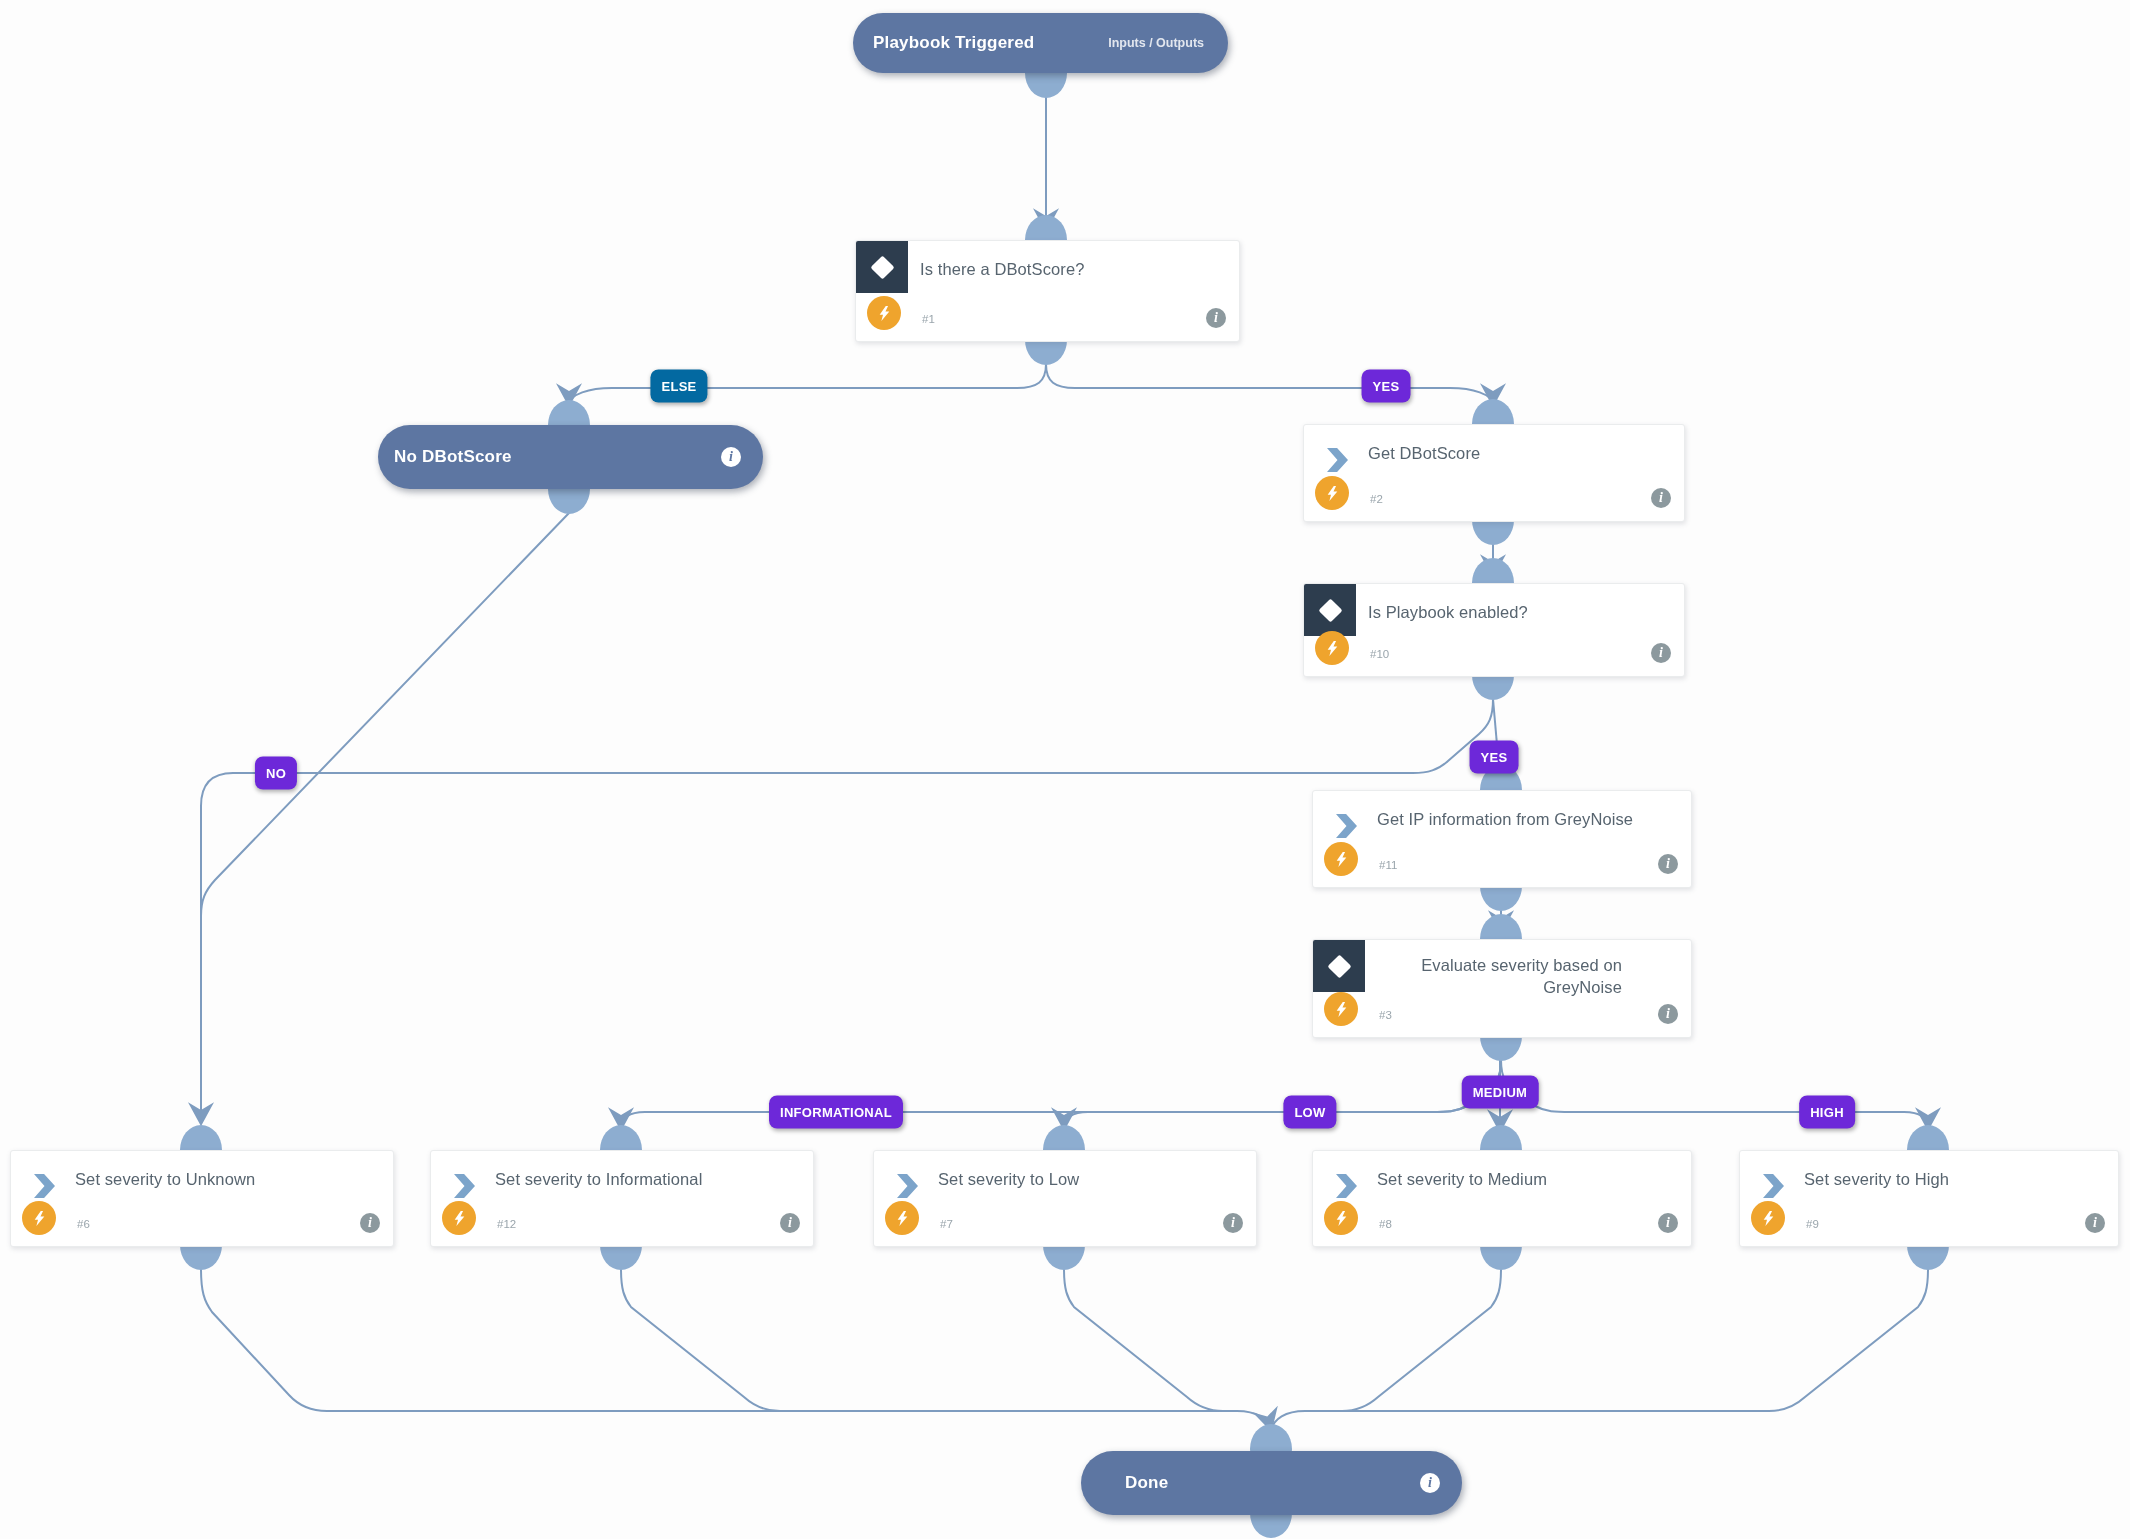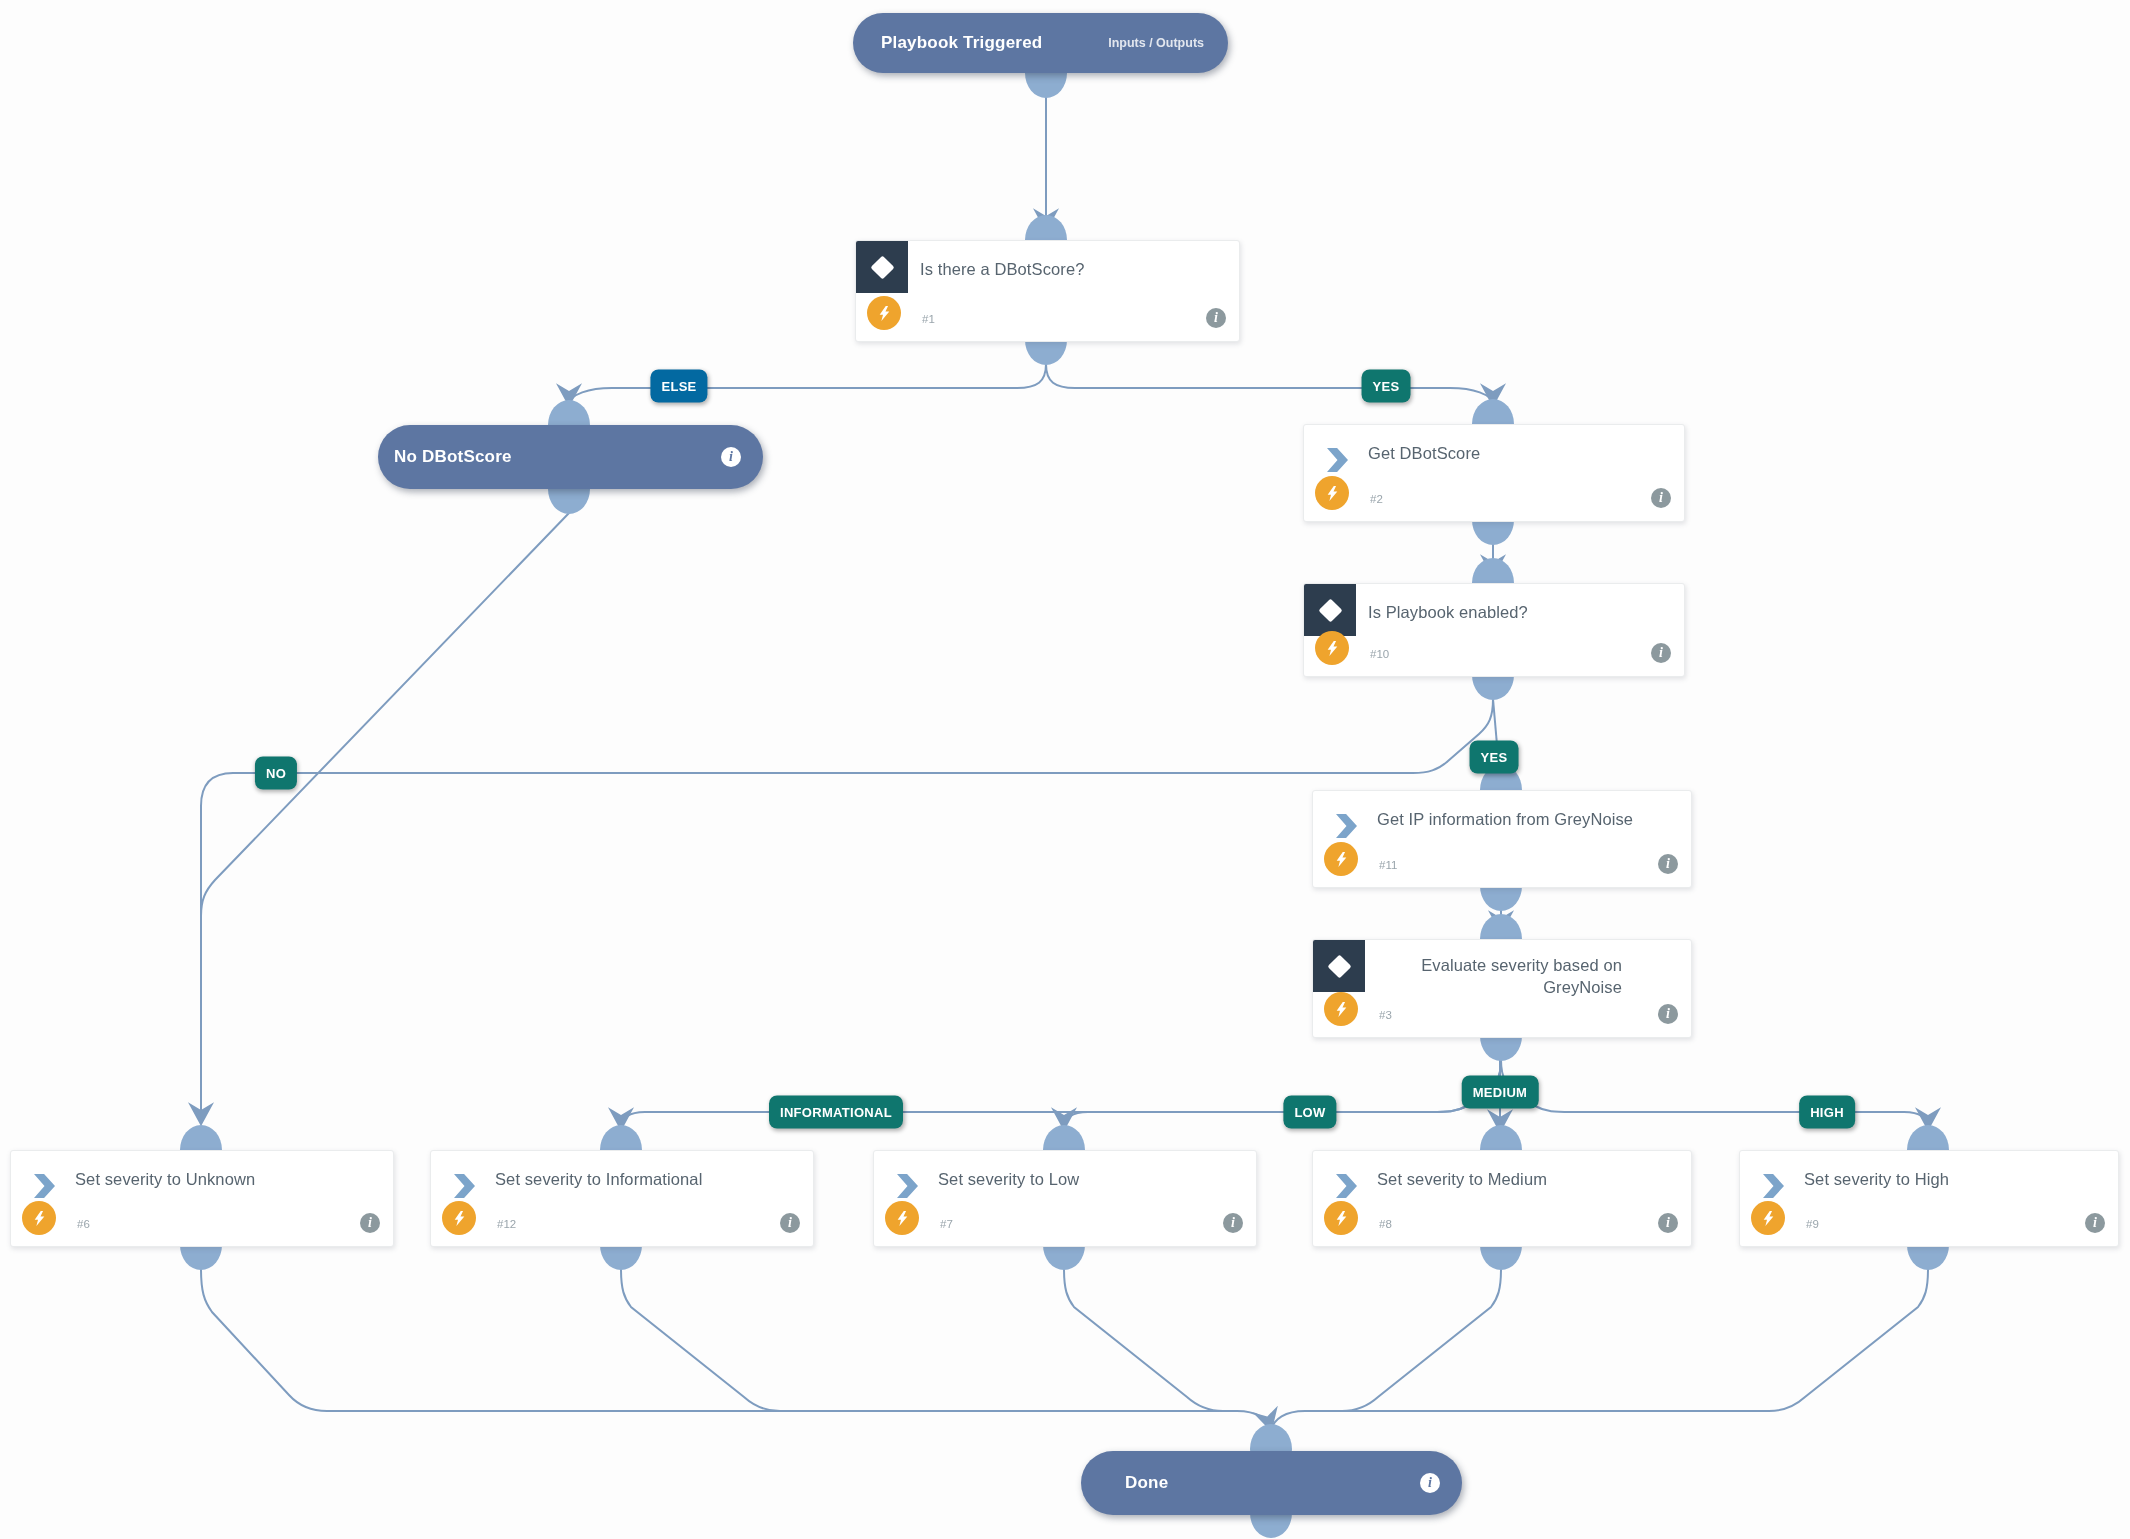--- a/index.html
+++ b/index.html
@@ -50,21 +50,21 @@
   .pill .pill-title{font-size:17px;font-weight:700;margin-left:16px;letter-spacing:.2px;}
   .pill .pill-sub{
     position:absolute;right:24px;font-size:12.5px;font-weight:600;color:rgba(255,255,255,.82);text-align:center;
   }
   .pill .info{
     position:static;margin-left:auto;margin-right:22px;background:#fff;color:#5d76a2;
   }
   .pill-flex{display:flex;align-items:center;width:100%;}
   
   .blabel{
-    position:absolute;transform:translate(-50%,-50%);background:#0f766e;color:#fff;
+    position:absolute;transform:translate(-50%,-50%);background:#6d28d9;color:#fff;
     font-size:13px;font-weight:700;padding:9px 11px;border-radius:8px;z-index:4;
     letter-spacing:.3px;box-shadow:1px 2px 4px rgba(0,0,0,.3);white-space:nowrap;
   }
   .blabel.orange{background:#0369a1;}
 </style>
 </head>
 <body>
 
 <div id="canvas">
 
@@ -115,21 +115,21 @@
   <div class="conn" style="left:1064px;top:1150px"></div>
   <div class="conn" style="left:1064px;top:1245px"></div>
   <div class="conn" style="left:1501px;top:1150px"></div>
   <div class="conn" style="left:1501px;top:1245px"></div>
   <div class="conn" style="left:1928px;top:1150px"></div>
   <div class="conn" style="left:1928px;top:1245px"></div>
   <div class="conn" style="left:1271px;top:1449px"></div>
   <div class="conn" style="left:1271px;top:1513px"></div>
 
   <div class="pill" style="left:853px;top:13px;width:375px;height:60px;border-radius:30px">
-    <span class="pill-title" style="margin-left:28px">Playbook Triggered</span>
+    <span class="pill-title" style="margin-left:20px">Playbook Triggered</span>
     <span class="pill-sub">Inputs / Outputs</span>
   </div>
 
   <div class="pill" style="left:378px;top:425px;width:385px">
     <div class="pill-flex">
       <span class="pill-title">No DBotScore</span>
       <span class="info">i</span>
     </div>
   </div>
 

